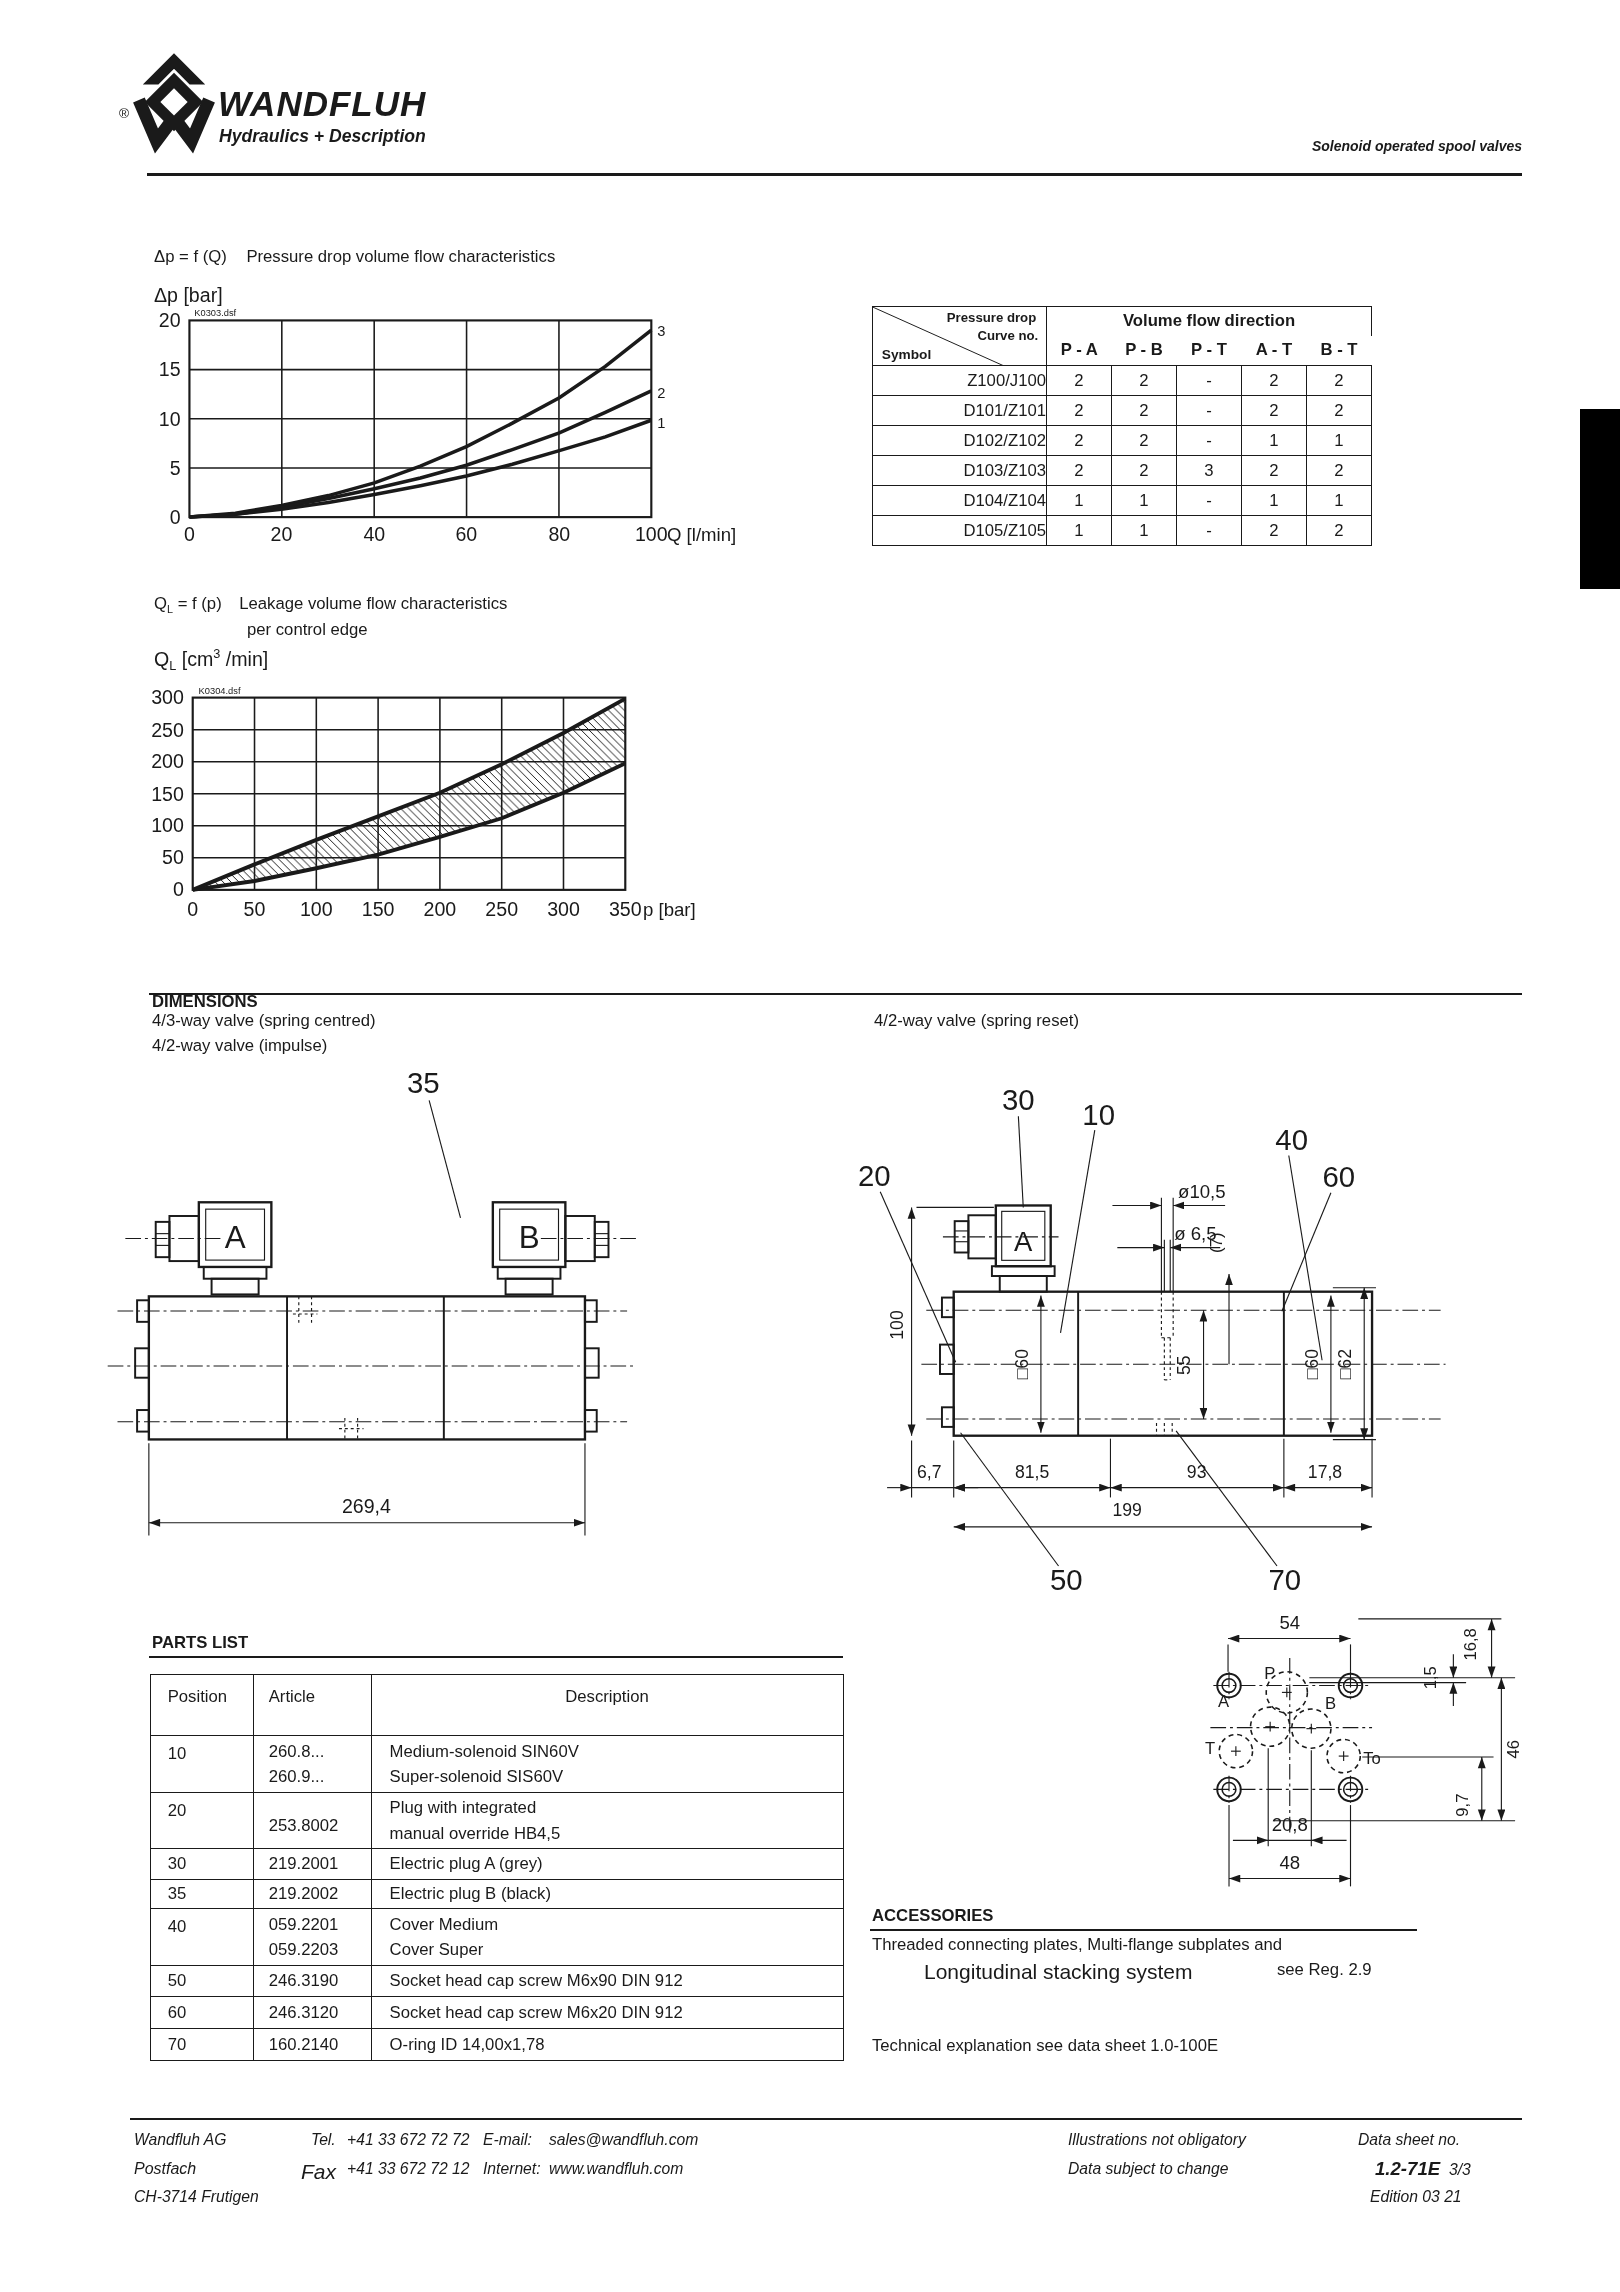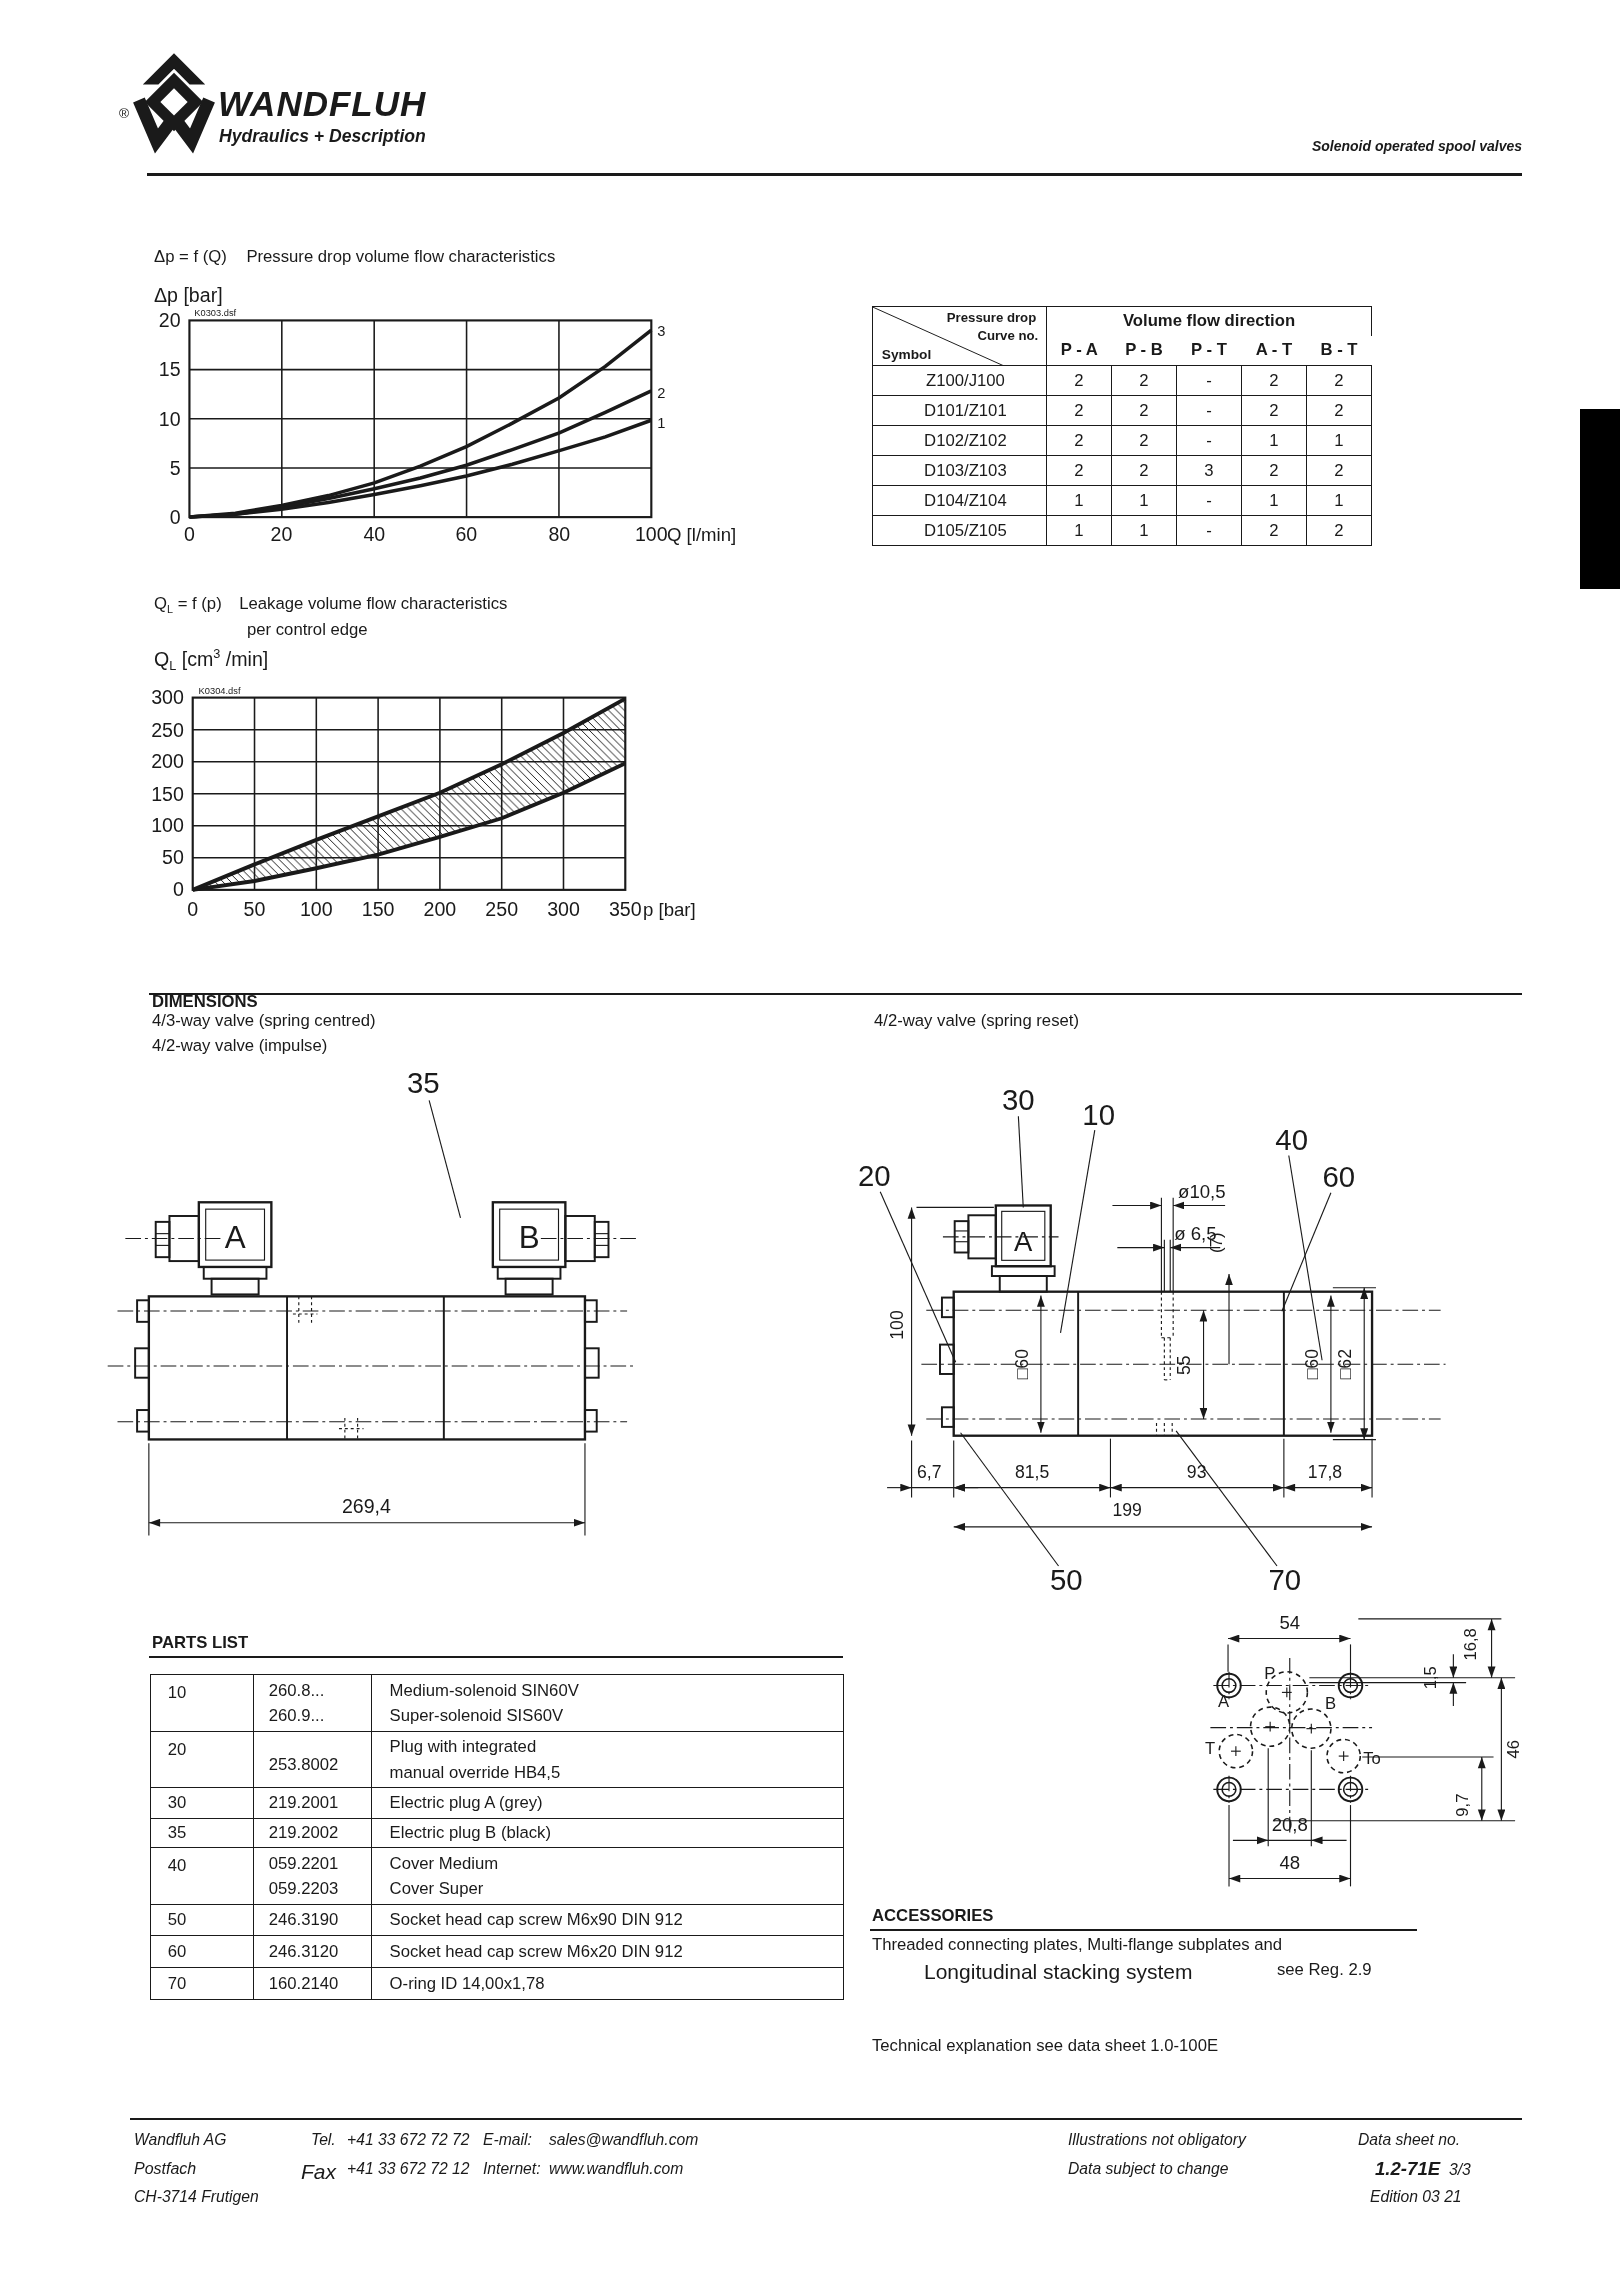--- a/index.html
+++ b/index.html
@@ -17,21 +17,21 @@
   svg .thin{stroke-width:1.15}
   svg .dd{stroke-dasharray:16 4 3 4}
   svg .dash{stroke-dasharray:5 4}
   svg .dash2{stroke-dasharray:3 3}
   svg text{font-family:"Liberation Sans", sans-serif;fill:#1a1a1a}
   .ftab{border-collapse:collapse;table-layout:fixed;font-size:16.7px;color:#1a1a1a}
   .ftab td{border:1.5px solid #1a1a1a;text-align:center;padding:0;overflow:hidden}
   .ftab td.gh{border-bottom:0;font-weight:bold}
   .ftab td.cl{border-top:0;border-left:0;border-right:0;font-weight:bold}
   .ftab td.diag{position:relative;padding:0}
-  .ftab td.sym{text-align:center;padding-left:11.8px}
+  .ftab td.sym{text-align:right;padding-left:11.8px}
   .ptab{border-collapse:collapse;table-layout:fixed;font-size:16.7px;color:#1a1a1a}
   .ptab td{border:1.5px solid #1a1a1a;vertical-align:middle;text-align:left;line-height:1.5}
   .ptab .hd td{vertical-align:top;padding-top:8.8px}
   .ptab td.c1{padding-left:16.7px}
   .ptab td.c2{padding-left:14.7px}
   .ptab td.c3{padding-left:17.6px}
   .ptab .hd td.c3{text-align:center;padding-left:0}
   .ln2 span{display:block}
 </style>
 </head>
@@ -496,20 +496,25 @@
 
   <span class="abs b" style="left:152px;top:1633px;font-size:16.7px">PARTS LIST</span>
   <div class="rule" style="left:149px;top:1656px;width:694px;height:1.6px"></div>
   <table class="ptab abs" style="left:150px;top:1674px;width:693px">
     <colgroup>
         <col style="width:103px">
         <col style="width:118px">
         <col style="width:472px">
       </colgroup>
     <tbody>
+        <tr class="hd" style="height:61px">
+      <td class="c1">Position</td>
+      <td class="c2">Article</td>
+      <td class="c3">Description</td>
+    </tr>
     <tr style="height:57px">
       <td class="c1" style="vertical-align:top;padding-top:4.9px">10</td>
       <td class="c2 ln2">
             <span>260.8...</span>
             <span>260.9...</span>
           </td>
       <td class="c3 ln2">
             <span>Medium-solenoid SIN60V</span>
             <span>Super-solenoid SIS60V</span>
           </td>

